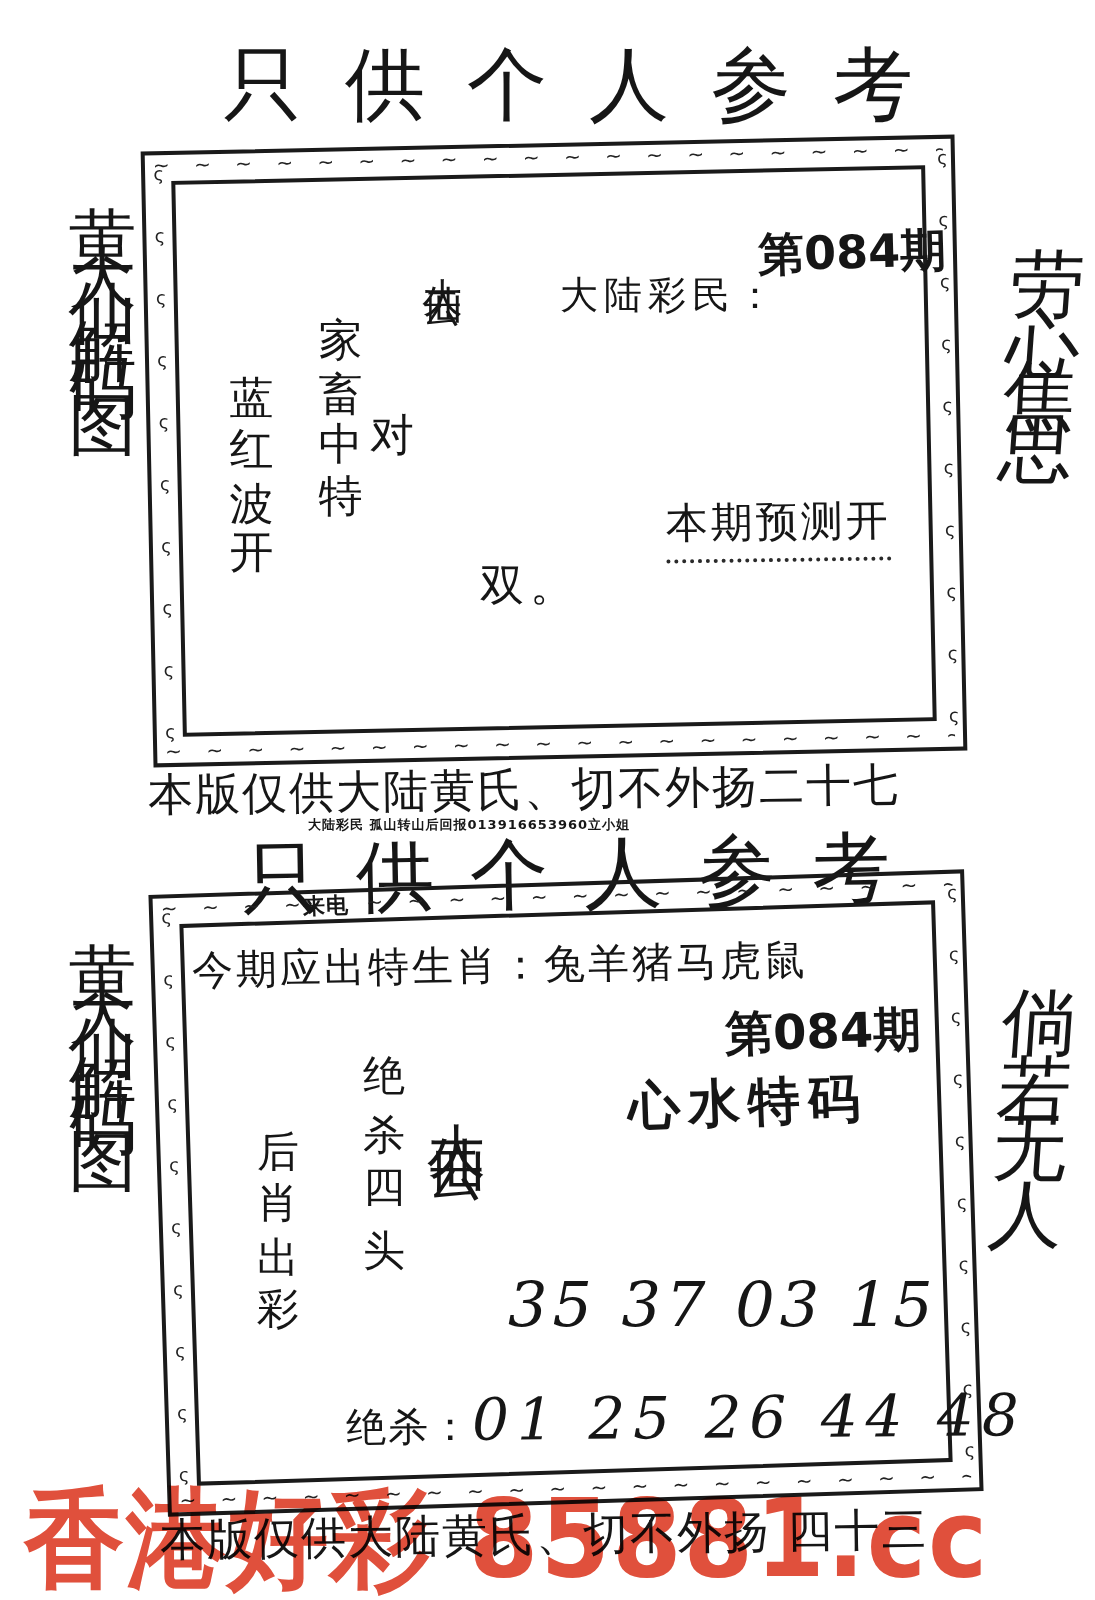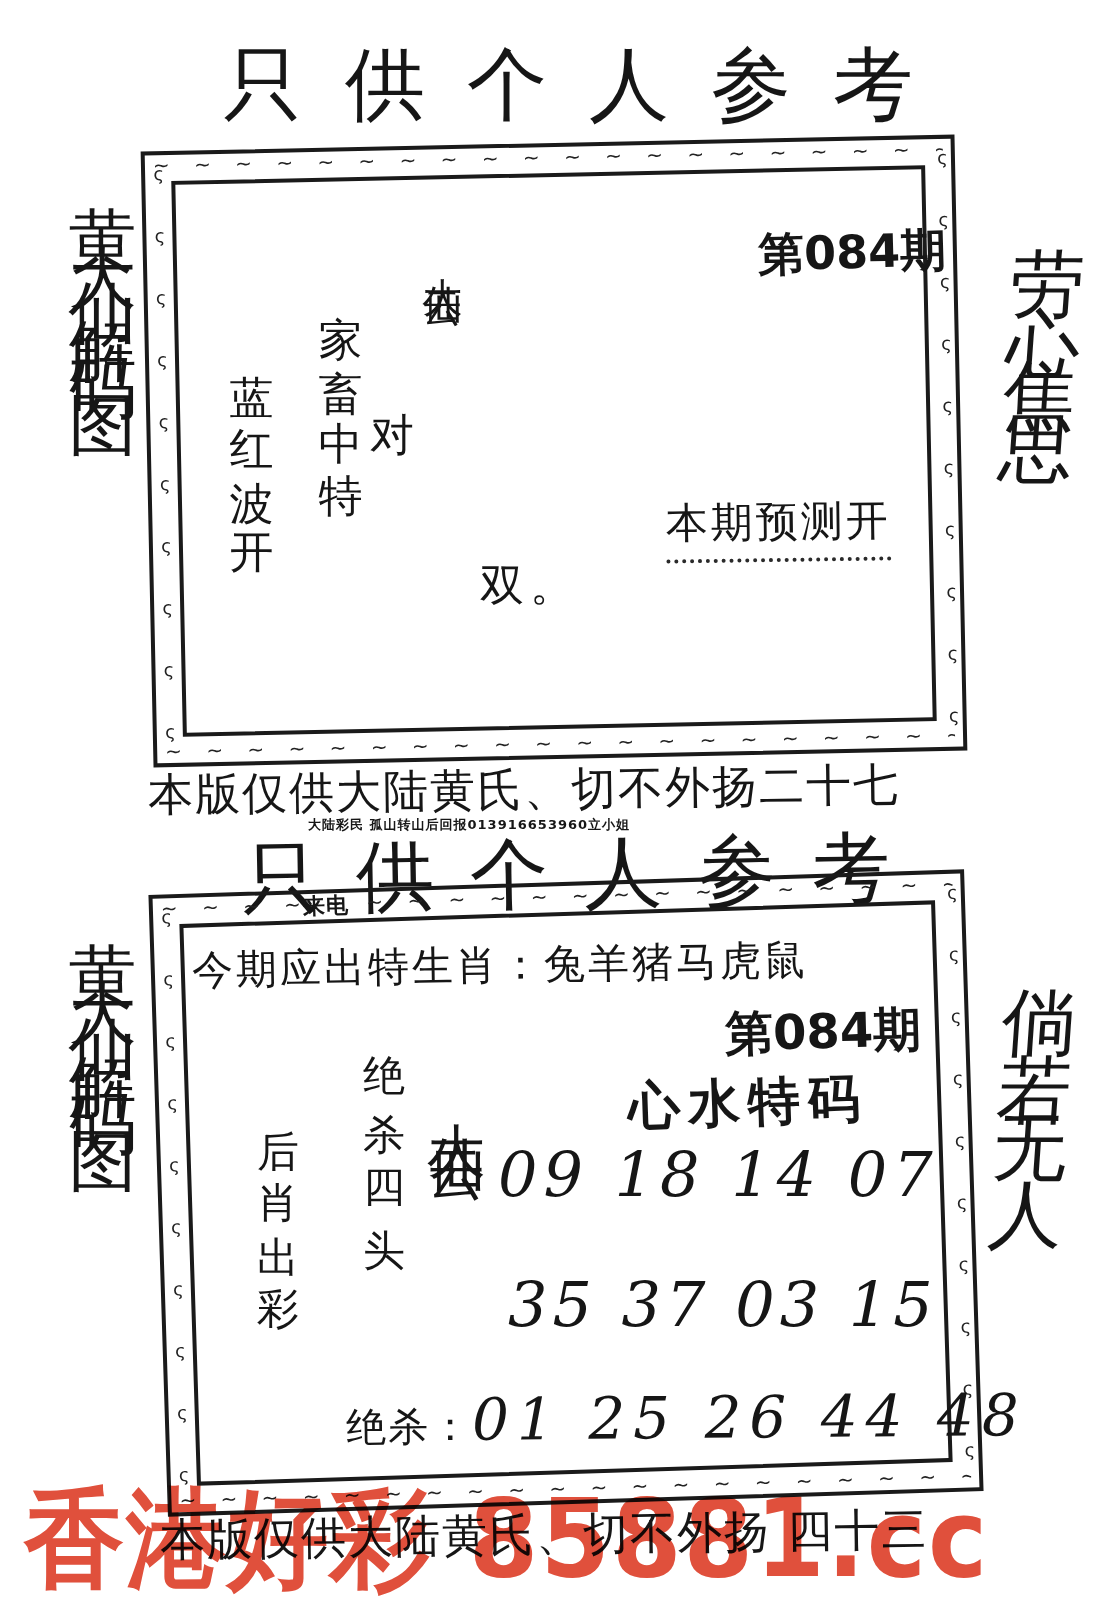--- a/index.html
+++ b/index.html
@@ -56,20 +56,21 @@
     <div class="inner"></div>
   </div>
 
 
   <div class="abs cjk" style="left:738px;top:222px;font-size:46px;font-weight:600;white-space:nowrap;transform:rotate(-1.5deg);">第084期</div>
 
   <div class="abs cjk vtext" style="left:292px;top:280px;font-size:44px;letter-spacing:53px;font-weight:500;">家畜中特</div>
 
   <div class="abs cjk vtext" style="left:396px;top:246px;font-size:40px;letter-spacing:8px;font-weight:500;">大仙云</div>
 
+  <div class="abs cjk" style="left:540px;top:270px;font-size:38px;letter-spacing:6px;white-space:nowrap;font-weight:500;">大陆彩民：</div>
 
   <div class="abs cjk vtext" style="left:203px;top:340px;font-size:44px;letter-spacing:53px;font-weight:500;">蓝红波开</div>
 
   <div class="abs cjk" style="left:350px;top:406px;font-size:44px;font-weight:500;">对</div>
 
   <div class="abs cjk underline-dotted" style="left:646px;top:494px;font-size:42px;letter-spacing:3px;white-space:nowrap;font-weight:500;transform:rotate(-0.8deg);">本期预测开</div>
 
   <div class="abs cjk" style="left:460px;top:556px;font-size:44px;letter-spacing:6px;font-weight:500;">双。</div>
 
   <div class="abs cjk footer-line" style="left:128px;top:760px;transform:rotate(-0.8deg);">本版仅供大陆黄氏、切不外扬二十七</div>
@@ -97,21 +98,20 @@
   <div class="abs cjk" style="left:705px;top:1000px;font-size:48px;font-weight:600;white-space:nowrap;transform:rotate(-1.5deg);">第084期</div>
 
   <div class="abs cjk vtext" style="left:336px;top:1022px;font-size:42px;letter-spacing:58px;font-weight:500;">绝杀四头</div>
 
   <div class="abs cjk" style="left:608px;top:1068px;font-size:52px;letter-spacing:8px;white-space:nowrap;font-weight:600;transform:rotate(-2deg);">心水特码</div>
 
   <div class="abs cjk vtext" style="left:398px;top:1076px;font-size:58px;letter-spacing:16px;font-weight:500;">大仙云</div>
 
   <div class="abs cjk vtext" style="left:230px;top:1096px;font-size:42px;letter-spacing:53px;font-weight:500;">后肖出彩</div>
 
-  <div class="abs hand-num" style="left:478px;top:1138px;font-size:62px;letter-spacing:6px;white-space:nowrap;">09 18 14 07</div>
 
   <div class="abs hand-num" style="left:488px;top:1268px;font-size:62px;letter-spacing:5px;white-space:nowrap;text-align:right;">35 37 03 15</div>
 
   <div class="abs" style="left:326px;top:1384px;white-space:nowrap;display:flex;align-items:baseline;transform:rotate(-0.5deg);">
     <span class="cjk" style="font-size:40px;letter-spacing:2px;font-weight:500;">绝杀：</span>
     <span class="hand-num" style="font-size:58px;letter-spacing:8px;">01 25 26 44 48</span>
   </div>
 
   <div class="abs cjk footer-line" style="left:140px;top:1505px;transform:rotate(-0.8deg);">本版仅供大陆黄氏、切不外扬 四十三</div>
 

